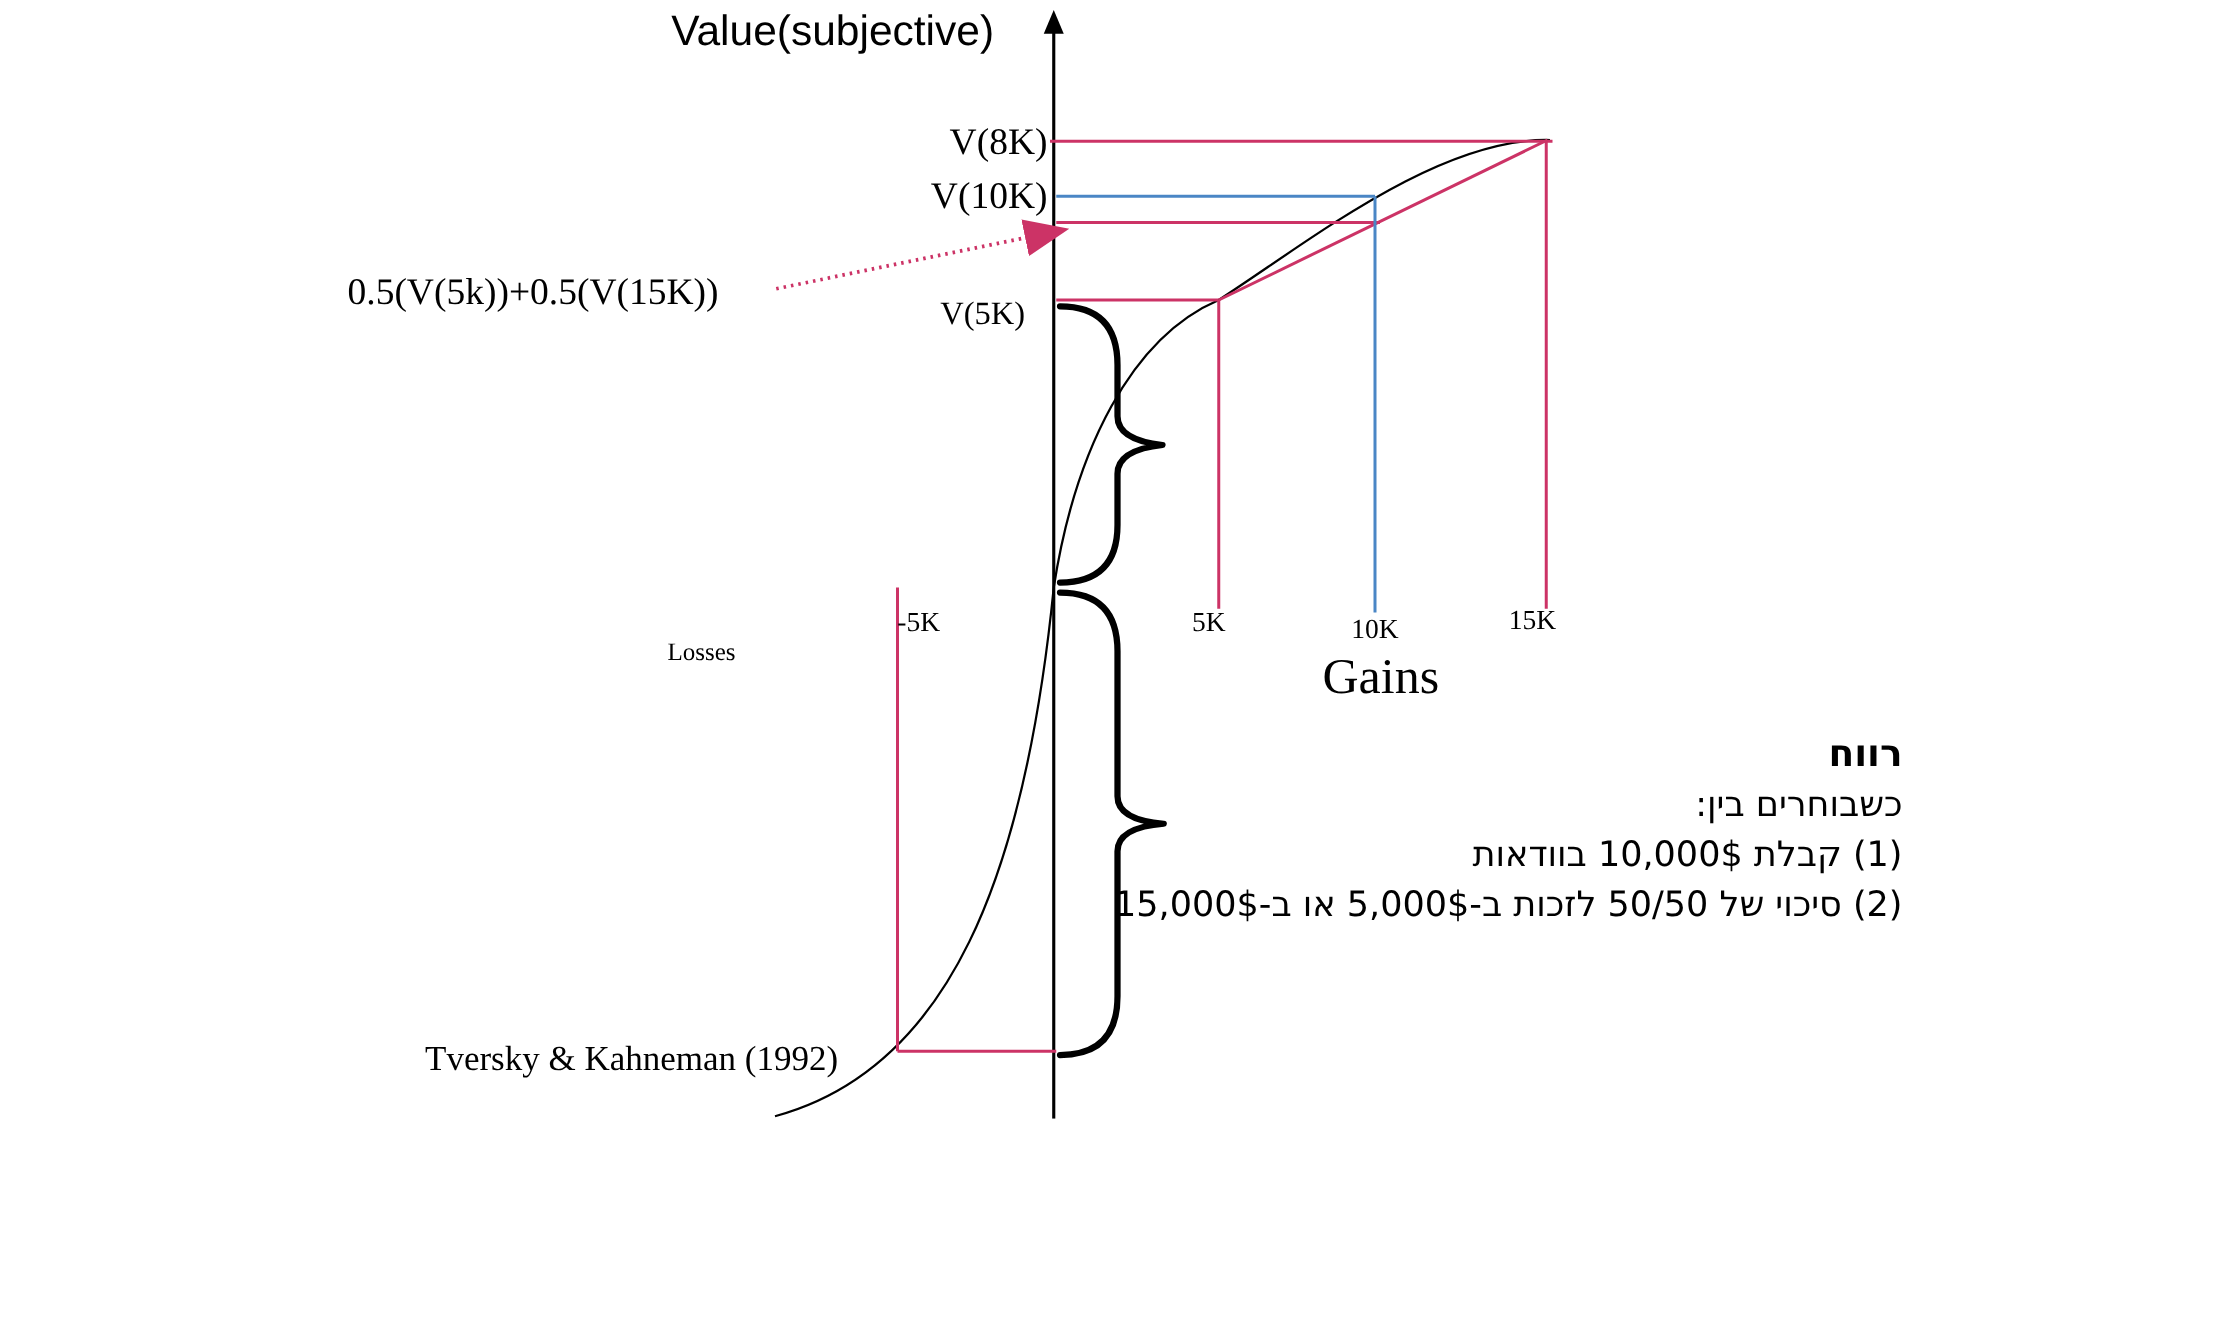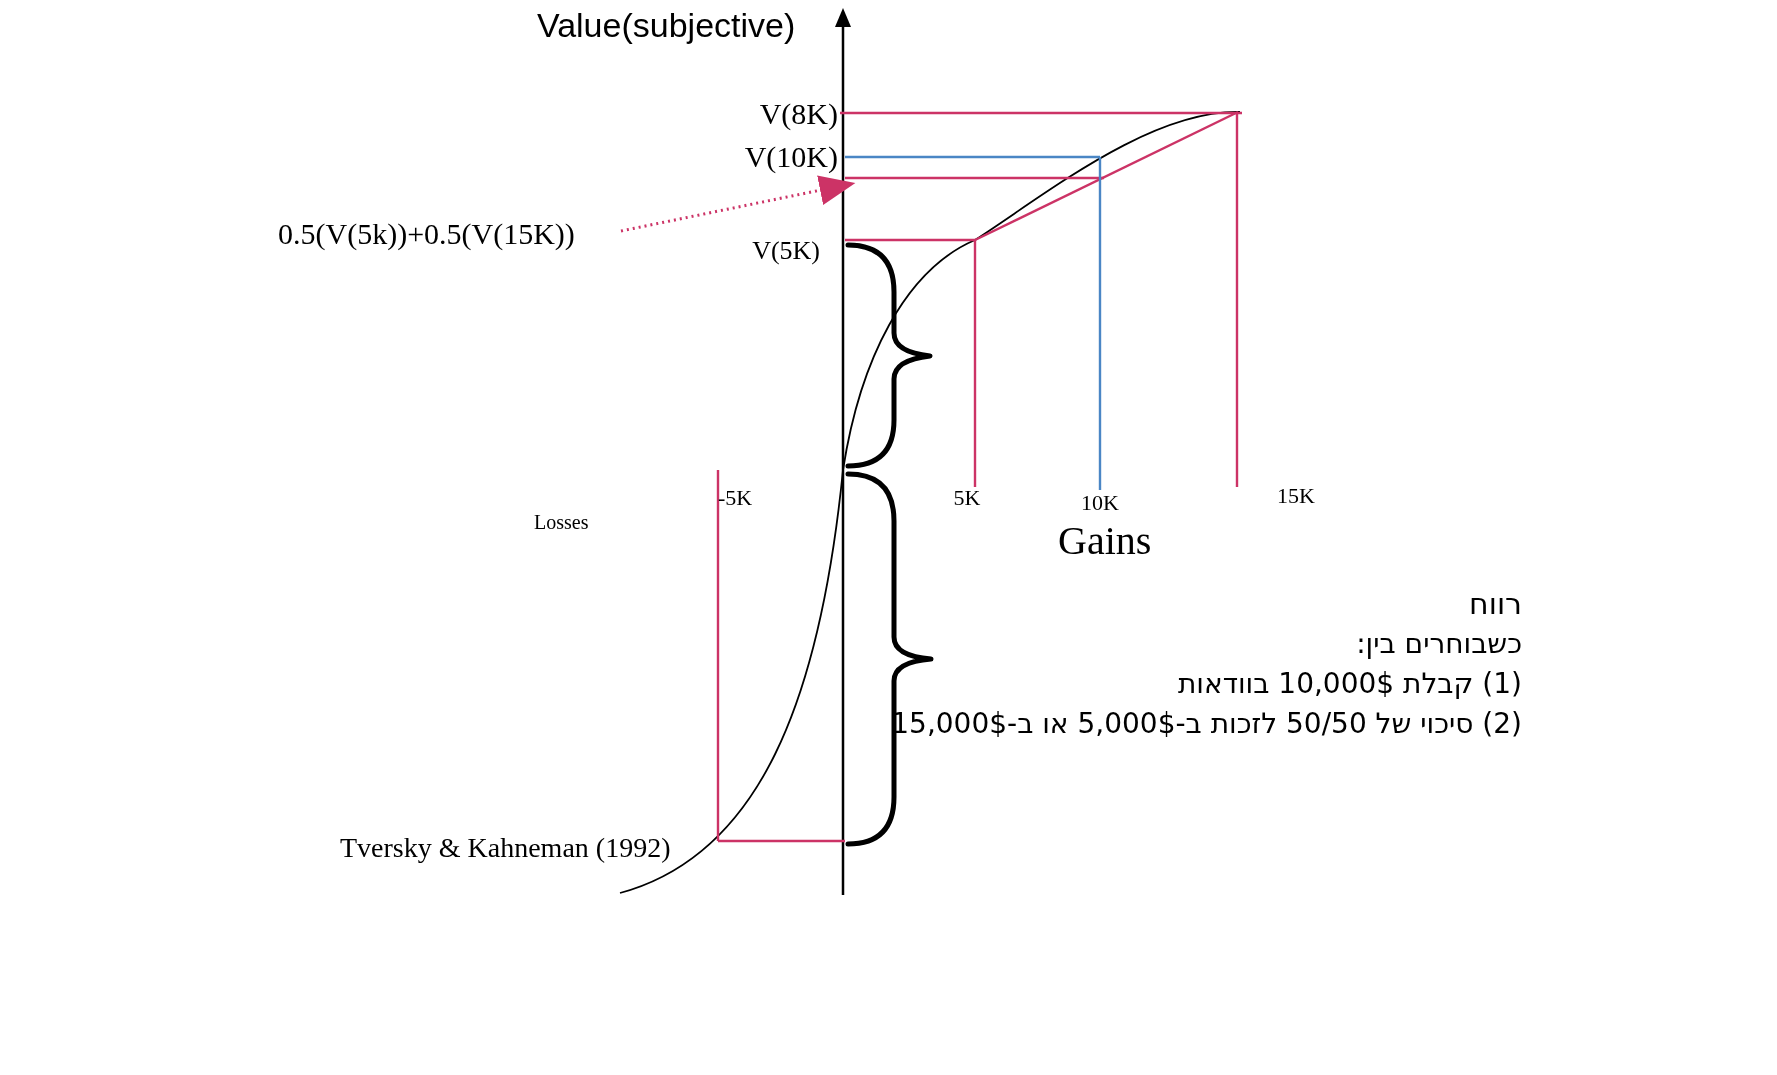--- a/index.html
+++ b/index.html
@@ -18,36 +18,36 @@
   .sans  { font-family: "Liberation Sans", "DejaVu Sans", sans-serif; }
   .axis-title { left: 537px; top: 6px; font-size: 34px; }
   .v15k-label { right: 939px; top: 97px;  font-size: 30px; }
   .v10k-label { right: 939px; top: 140px; font-size: 30px; }
   .v5k-label  { right: 957px; top: 236px; font-size: 26px; }
   .expected-label { left: 278px; top: 217px; font-size: 30px; }
   .tick { font-size: 22px; transform: translateX(-50%); }
   .tick-neg5k { left: 703px;  top: 485px; margin-left: 32px; }
   .tick-5k    { left: 967px;  top: 485px; }
   .tick-10k   { left: 1100px; top: 490px; }
-  .tick-15k   { left: 1296px; top: 483px; text-align: center; }
+  .tick-15k   { left: 1226px; top: 483px; text-align: center; }
   .losses-label { left: 534px;  top: 511px; font-size: 20px; }
   .gains-label  { left: 1058px; top: 517px; font-size: 40px; }
   .citation-label { left: 340px; top: 832px; font-size: 28px; }
   .annotation-block {
     position: absolute;
     top: 584px;
     right: 255px;
     direction: rtl;
     text-align: right;
     font-family: "DejaVu Sans", "Liberation Sans", sans-serif;
     font-size: 28px;
     line-height: 40px;
     color: #000;
   }
-  .annotation-heading { font-weight: normal; font-size: 30px; }
+  .annotation-heading { font-weight: bold; font-size: 30px; }
   .bottom-rule {
     position: absolute;
     left: 0;
     top: 1039px;
     width: 1777px;
     height: 3px;
     background: #000;
   }
 </style>
 </head>

